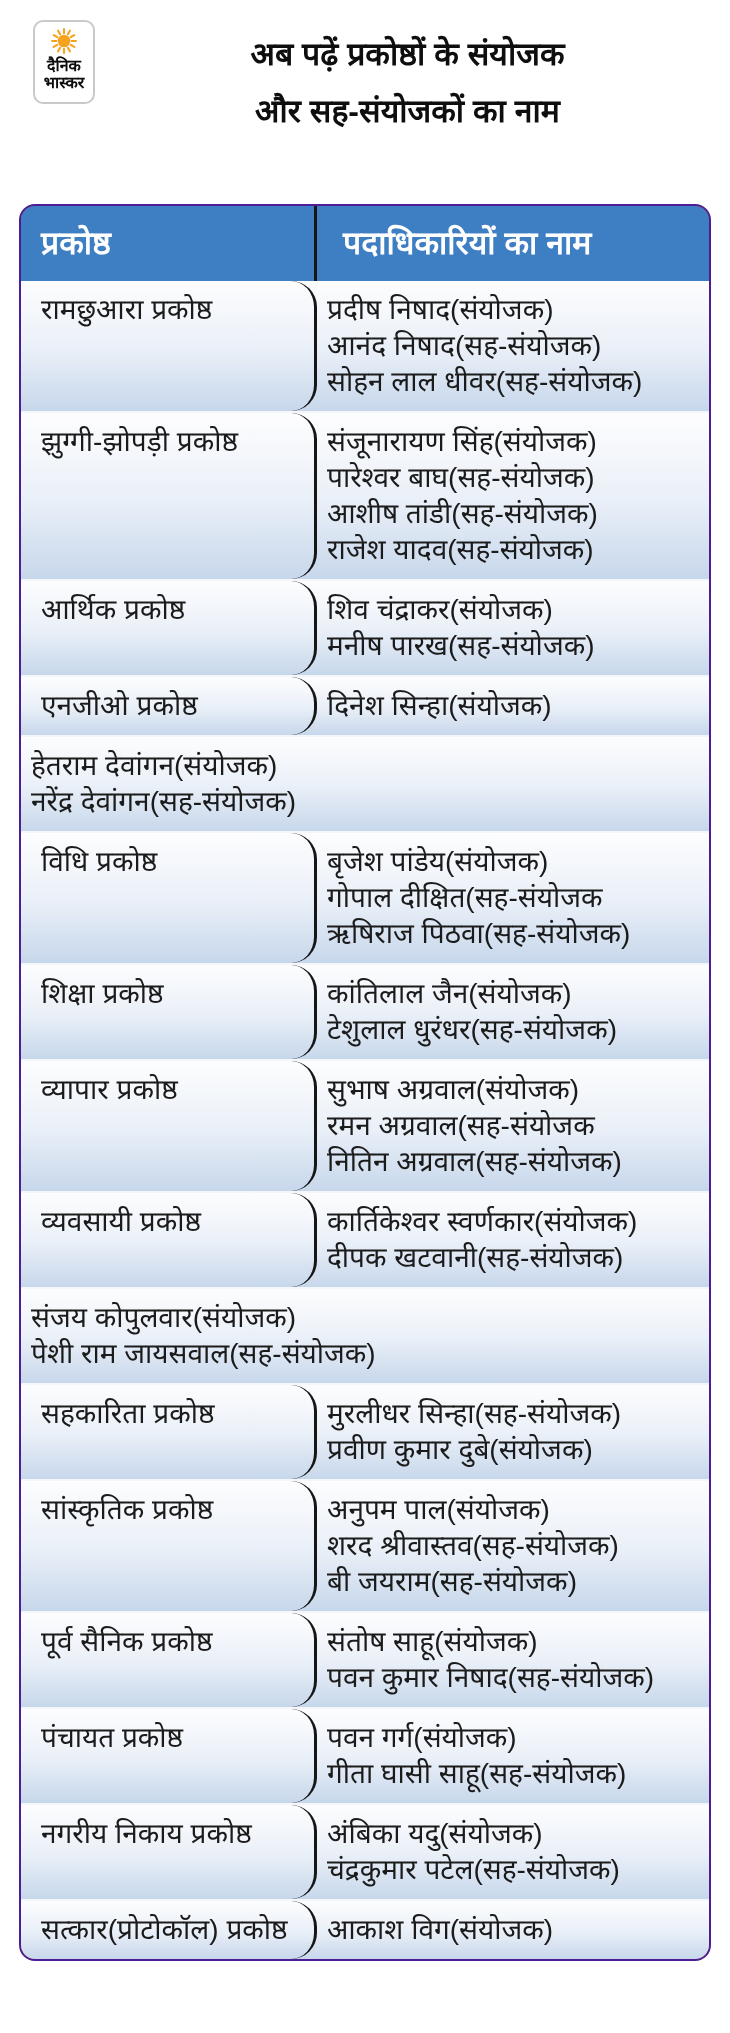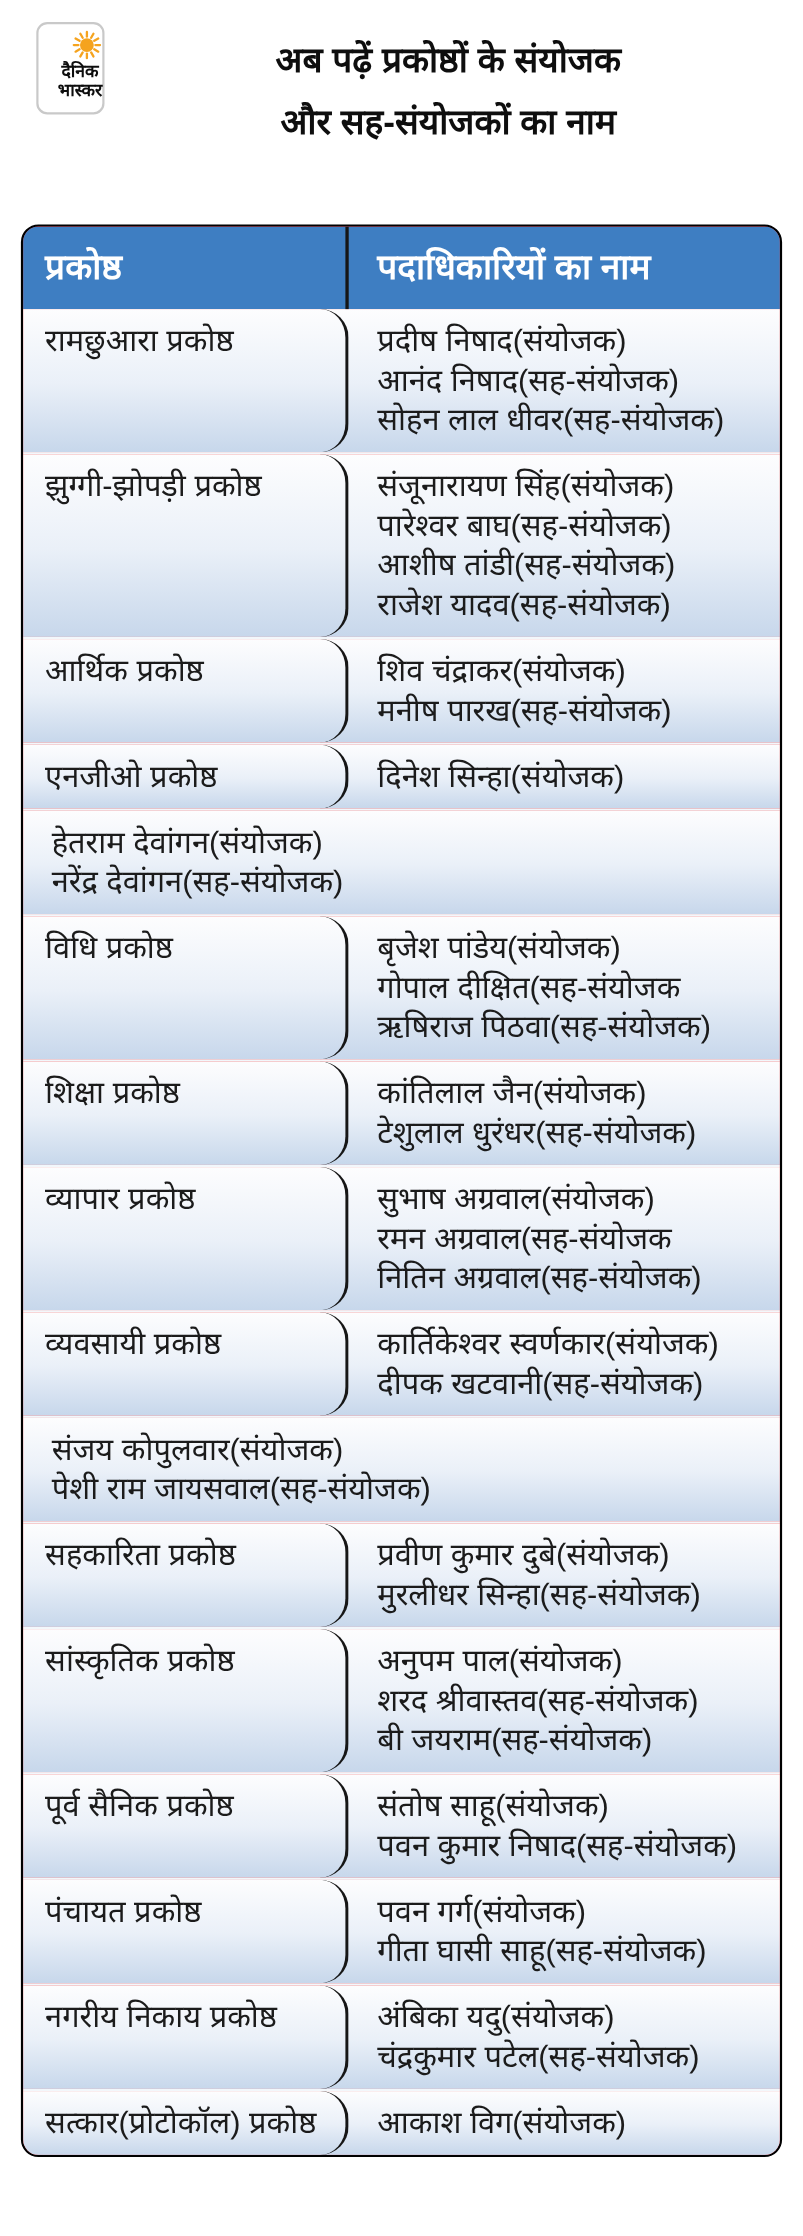--- a/index.html
+++ b/index.html
@@ -4,50 +4,50 @@
 <style>
   html,body{margin:0;padding:0;background:#ffffff;}
   .page{
     width:730px;height:2033px;background:#ffffff;overflow:hidden;
     font-family:"Liberation Sans","DejaVu Sans",sans-serif;position:relative;
   }
   
   .masthead{display:flex;align-items:flex-start;padding:20px 16px 0 33px;}
   .logo{
     width:62px;height:84px;border:2px solid #c9c9c9;border-radius:10px;background:#fff;
-    display:flex;flex-direction:column;align-items:flex-end;padding-top:5px;box-sizing:border-box;
+    display:flex;flex-direction:column;align-items:center;padding-top:5px;box-sizing:border-box;
     flex:0 0 auto;
   }
   .sun{width:28px;height:28px;display:block;}
   .logo-text{font-weight:bold;font-size:16px;line-height:1.05;text-align:center;color:#0d0d0d;margin-top:3px;}
   .title{
     flex:1;margin:0;padding:6px 0 0 6px;text-align:center;
     font-size:32px;line-height:57px;font-weight:bold;color:#0e0e0e;
   }
   .title span{display:block;}
   
   .table{
     margin:64px 19px 0 19px;
-    border:2px solid #000000;border-radius:16px;overflow:hidden;background:#ef4444;
+    border:2px solid #4c1d95;border-radius:16px;overflow:hidden;background:#c2410c;
   }
   .thead{display:flex;background:#3e7ec2;color:#ffffff;font-weight:bold;font-size:32px;}
   .th{padding:16px 8px 16px 20px;line-height:43px;box-sizing:border-box;}
   .th1{width:296px;border-right:3px solid #161616;}
   .th2{flex:1;padding-left:26px;}
   .row{
     display:flex;
     background:linear-gradient(180deg,#fdfdfe 0%,#eaf0f8 52%,#c7d7eb 100%);
   }
   .row + .row{border-top:2px solid #f3f7fb;}
   .cell{
     font-size:28px;line-height:36px;color:#1b1b1b;
     padding:11px 8px 11px 20px;box-sizing:border-box;font-weight:500;border-radius:26px;
   }
   .cell-label{width:296px;border-right:3px solid #161616;}
-  .cell-names{flex:1;padding-left:26px;}
+  .cell-names{flex:1;padding-left:10px;}
   .name-line{white-space:nowrap;}
 </style>
 </head>
 <body>
 
 <div class="page">
 
   <header class="masthead">
     <div class="logo">
       <svg class="sun" viewBox="0 0 40 40" aria-hidden="true">
@@ -162,22 +162,22 @@
   <div class="row">
     <div class="cell cell-names">
             <div class="name-line">संजय कोपुलवार(संयोजक)</div>
             <div class="name-line">पेशी राम जायसवाल(सह-संयोजक)</div>
           </div>
   </div>
 
   <div class="row">
     <div class="cell cell-label">सहकारिता प्रकोष्ठ</div>
     <div class="cell cell-names">
+            <div class="name-line">मुरलीधर सिन्हा(सह-संयोजक)</div>
             <div class="name-line">प्रवीण कुमार दुबे(संयोजक)</div>
-            <div class="name-line">मुरलीधर सिन्हा(सह-संयोजक)</div>
           </div>
   </div>
 
   <div class="row">
     <div class="cell cell-label">सांस्कृतिक प्रकोष्ठ</div>
     <div class="cell cell-names">
             <div class="name-line">अनुपम पाल(संयोजक)</div>
             <div class="name-line">शरद श्रीवास्तव(सह-संयोजक)</div>
             <div class="name-line">बी जयराम(सह-संयोजक)</div>
           </div>

